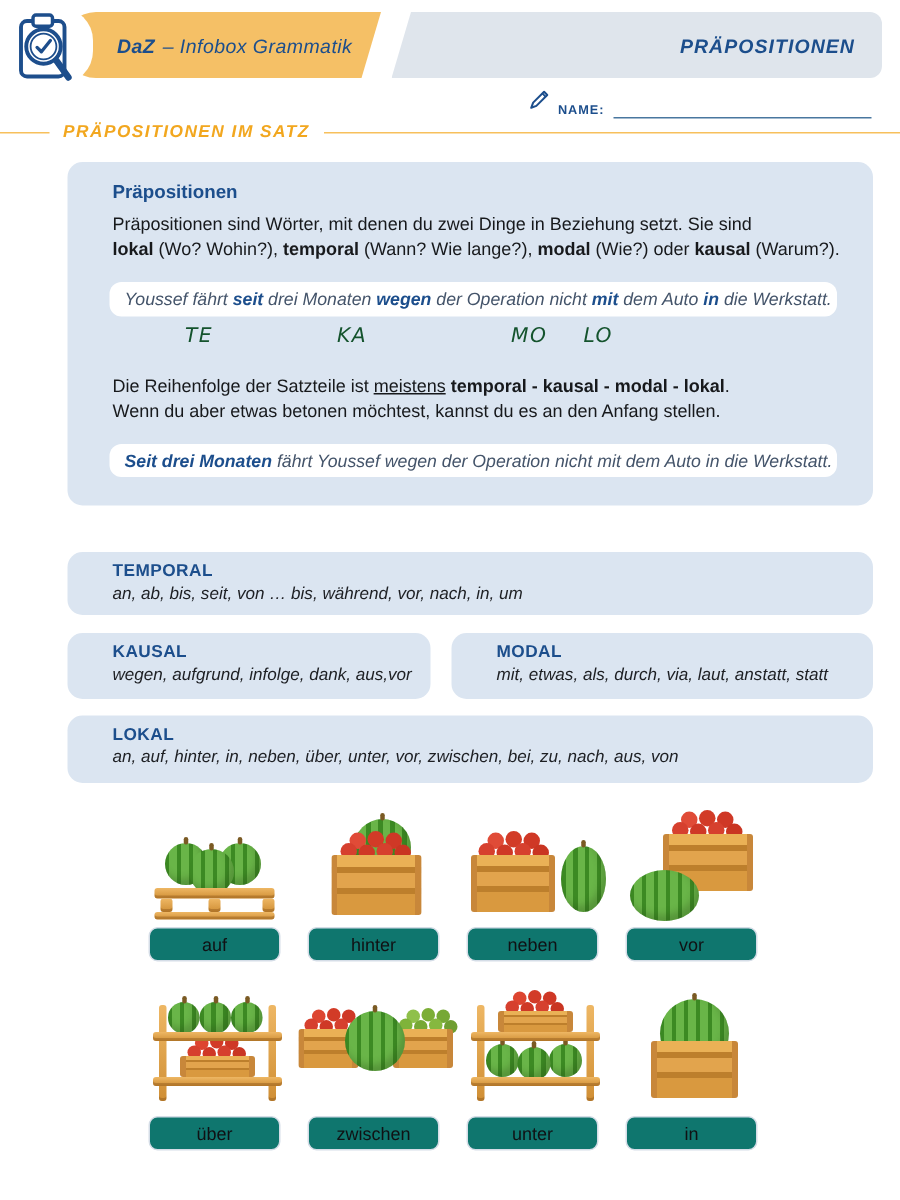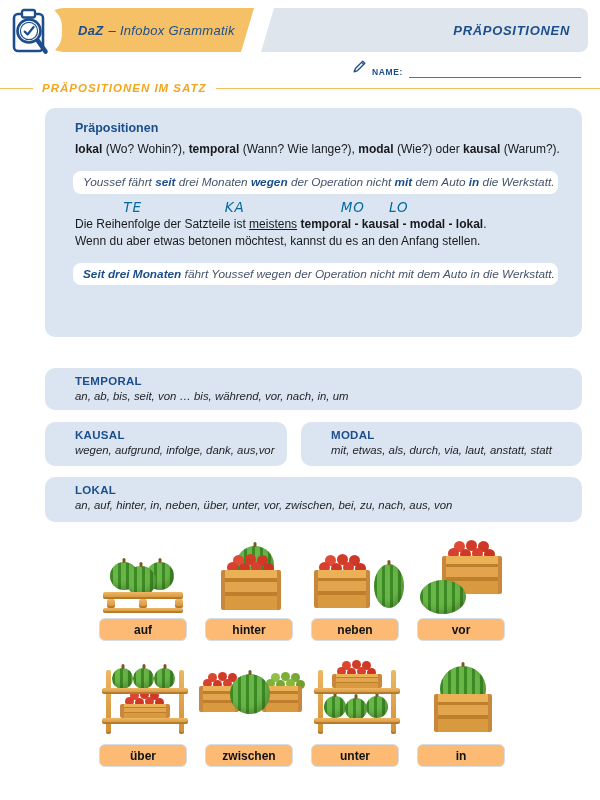--- a/index.html
+++ b/index.html
@@ -32,43 +32,43 @@
 
   
   .infobox{position:absolute;left:45px;top:108px;width:537px;height:229px;background:#dbe5f1;
     border-radius:10px;box-sizing:border-box;padding:12px 24px 0 30px;font-size:12px;line-height:1.42;}
   .box-title{color:#1c4e8c;font-weight:bold;font-size:12.5px;margin-bottom:3px;}
   .nowrap{white-space:nowrap;display:block;}
   .b-blue{font-weight:bold;color:#1c4e8c;}
   .u{text-decoration:underline;}
   .hl{background:#ffffff;border-radius:8px;padding:3px 10px;margin:13px 0 0 -2px;
     font-style:italic;font-size:11.8px;color:#44546a;white-space:nowrap;}
-  .tags{position:relative;height:20px;margin-top:2px;color:#0369a1;font-style:italic;
+  .tags{position:relative;height:20px;margin-top:2px;color:#14532d;font-style:italic;
     font-size:13.5px;letter-spacing:1px;font-family:"DejaVu Sans",sans-serif;}
   .tags span{position:absolute;top:2px;}
   .tag-te{left:10%;} .tag-ka{left:31%;} .tag-mo{left:55%;} .tag-lo{left:65%;}
-  .order-p{}
+  .order-p{margin-top:16px;}
 
   
   .cat{position:absolute;background:#dbe5f1;border-radius:10px;box-sizing:border-box;padding:7px 0 0 30px;}
   .cat-title{color:#1c4e8c;font-weight:bold;font-size:11.5px;letter-spacing:.3px;}
   .cat-words{font-style:italic;font-size:11.4px;color:#1d1f23;margin-top:3px;white-space:nowrap;}
   #cat-temporal{left:45px;top:368px;width:537px;height:42px;}
   #cat-kausal{left:45px;top:422px;width:242px;height:44px;}
   #cat-modal{left:301px;top:422px;width:281px;height:44px;}
   #cat-lokal{left:45px;top:477px;width:537px;height:45px;}
 
   
   .gal-row{position:absolute;left:90px;width:424px;display:flex;}
   #gal-row1{top:540px;} #gal-row2{top:660px;}
   .gal-cell{width:106px;display:flex;flex-direction:column;align-items:center;}
   .scene{position:relative;width:106px;height:78px;}
   .scene.tall{height:84px;}
-  .gal-pill{width:88px;height:23px;background:#fdba74;border:1px solid #d5dde7;border-radius:6px;
-    box-sizing:border-box;display:flex;align-items:center;justify-content:center;font-size:12px;color:#101114;font-weight:bold;}
+  .gal-pill{width:88px;height:23px;background:#0f766e;border:1px solid #d5dde7;border-radius:6px;
+    box-sizing:border-box;display:flex;align-items:center;justify-content:center;font-size:12px;color:#101114;}
 
   
   .melon{position:absolute;border-radius:50%;
     background:repeating-linear-gradient(90deg,#3c8a23 0 3px,#69b548 3px 8px);
     box-shadow:inset -3px -4px 5px rgba(40,70,20,.28);}
   .melon::after{content:"";position:absolute;left:50%;top:-4px;width:3px;height:5px;background:#7a5a23;
     border-radius:2px;transform:translateX(-50%);}
   .melon.nostem::after{display:none;}
   .wood{position:absolute;background:linear-gradient(180deg,#eeb764,#d08f35);border-radius:2px;
     box-shadow:inset 0 -2px 0 rgba(122,73,17,.35);}
@@ -122,20 +122,21 @@
   </div>
 
   <div class="section-head">
     <span class="rule-l"></span>
     <span class="section-title">PRÄPOSITIONEN IM SATZ</span>
     <span class="rule-r"></span>
   </div>
 
   <div class="infobox">
     <div class="box-title">Präpositionen</div>
+    <span class="nowrap">Präpositionen sind Wörter, mit denen du zwei Dinge in Beziehung setzt. Sie sind</span>
     <span class="nowrap"><b>lokal</b><span> (Wo? Wohin?), </span><b>temporal</b><span> (Wann? Wie lange?), </span><b>modal</b><span> (Wie?) oder </span><b>kausal</b><span> (Warum?).</span></span>
 
     <div class="hl"><span>Youssef fährt </span><span class="b-blue">seit</span><span> drei Monaten </span><span class="b-blue">wegen</span><span> der Operation nicht </span><span class="b-blue">mit</span><span> dem Auto </span><span class="b-blue">in</span><span> die Werkstatt.</span></div>
 
     <div class="tags">
       <span class="tag-te">TE</span>
       <span class="tag-ka">KA</span>
       <span class="tag-mo">MO</span>
       <span class="tag-lo">LO</span>
     </div>

